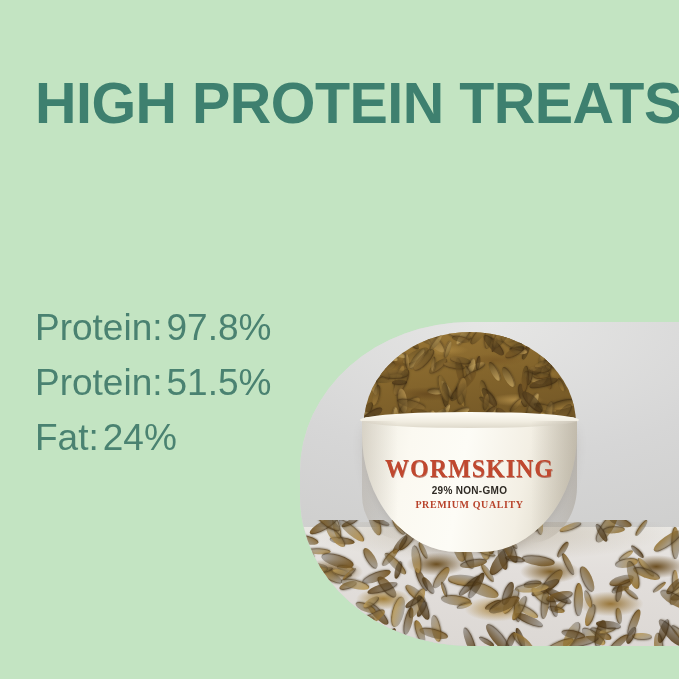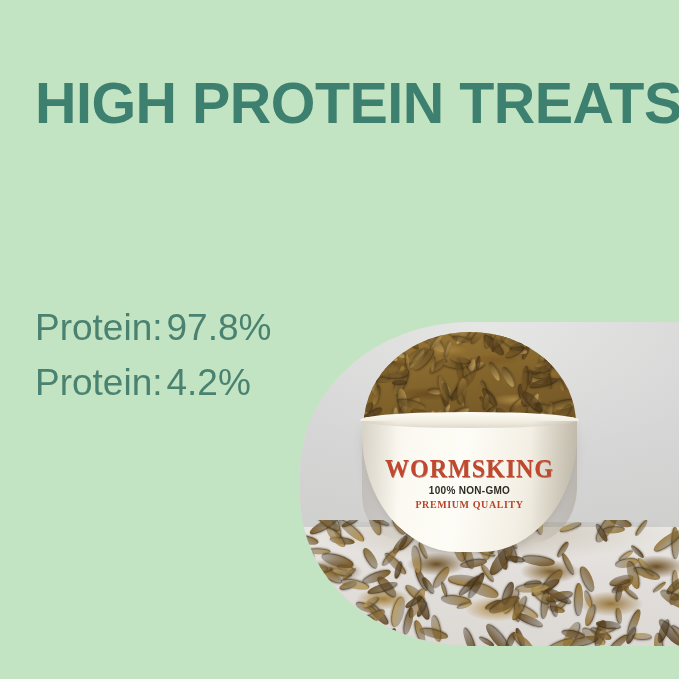--- a/index.html
+++ b/index.html
@@ -521,30 +521,33 @@
           <div class="worm" style="width: 27.3px; height: 10.2px; left: 154.6px; top: 64.7px; background: linear-gradient(28deg, rgb(94, 69, 32), rgba(0, 0, 0, 0.25)); transform: rotate(45.4deg);"></div>
         </div>
     </div>
 
     <div class="bowl">
       <div class="bowl-rim"></div>
       <div class="bowl-shade-l"></div>
       <div class="bowl-shade-r"></div>
       <div class="brand-wrap">
         <span class="brand-name">WORMSKING</span>
-        <span class="brand-sub">100% NON-GMO</span>
+        <span class="brand-sub">29% NON-GMO</span>
         <span class="brand-tag">PREMIUM QUALITY</span>
       </div>
     </div>
   </div>
 
   <div class="title">HIGH PROTEIN TREATS</div>
 
   <div class="nutrition-list">
     <div class="nutrition-row">
       <span class="label">Protein:</span><span class="value">97.8%</span>
     </div>
     <div class="nutrition-row">
-      <span class="label">Protein:</span><span class="value">4.2%</span>
+      <span class="label">Protein:</span><span class="value">51.5%</span>
+    </div>
+    <div class="nutrition-row">
+      <span class="label">Fat:</span><span class="value">24%</span>
     </div>
   </div>
 
 </div>
 
 </body></html>

